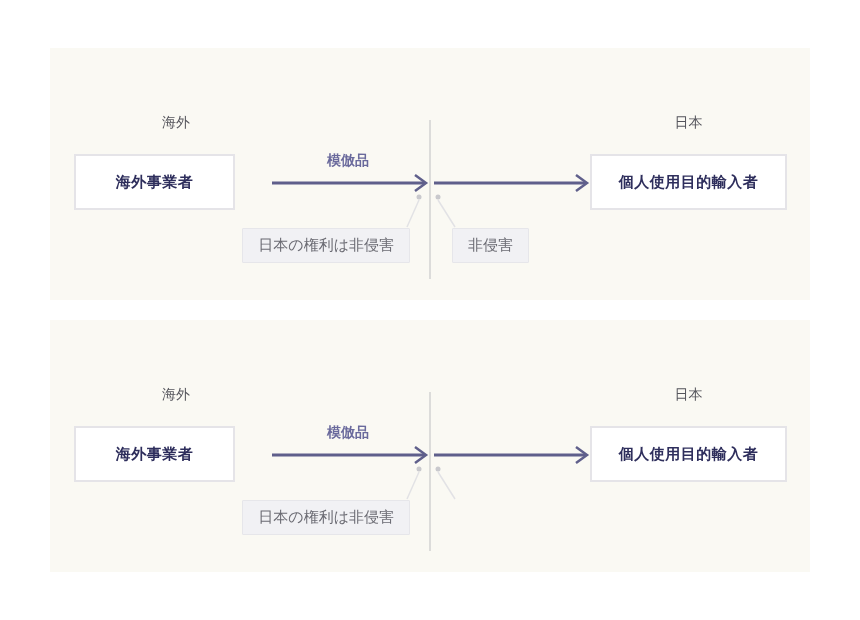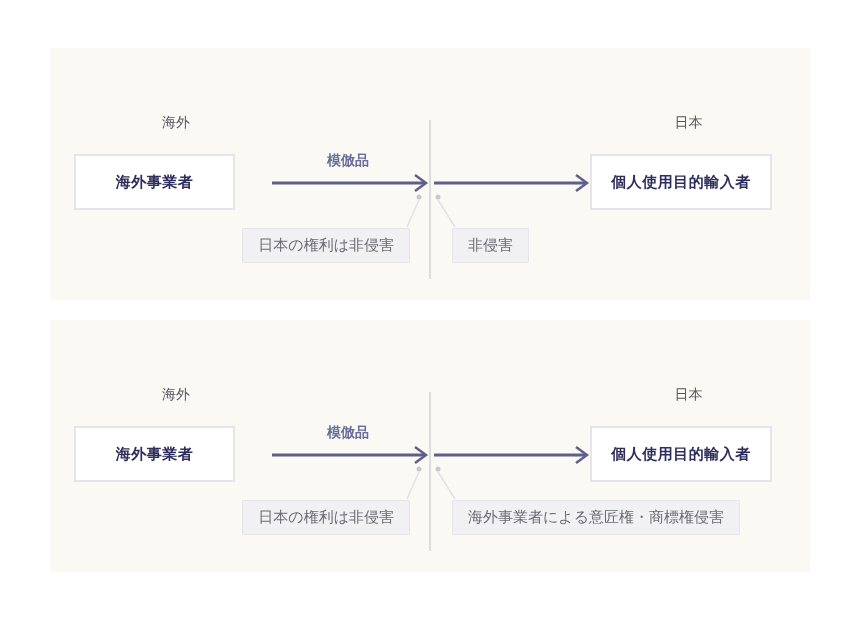--- a/index.html
+++ b/index.html
@@ -50,21 +50,21 @@
     top: 106px;
     height: 56px;
     box-sizing: border-box;
     background: #ffffff;
     border: 2px solid var(--box-border, #e5e4e8);
     display: flex;
     align-items: center;
     justify-content: center;
   }
   .entity-box.left  { left: 24px;  width: 161px; }
-  .entity-box.right { left: 540px; width: 182px; }
+  .entity-box.right { left: 540px; width: 197px; }
   .entity-box span {
     font-size: 15px;
     font-weight: 700;
     color: var(--box-text, #2e2e5c);
     letter-spacing: 0.5px;
   }
   .arrow-label {
     position: absolute;
     top: 104px;
     left: 222px;
@@ -148,16 +148,15 @@
 
     <div class="entity-box left">
       <span>海外事業者</span>
     </div>
     <div class="entity-box right">
       <span>個人使用目的輸入者</span>
     </div>
     <div class="arrow-label">模倣品</div>
 
     <div class="callout left">日本の権利は非侵害</div>
-    <div class="callout right">海外事業者による意匠権・商標権侵害</div>
   </div>
 
 </div>
 
 </body></html>

